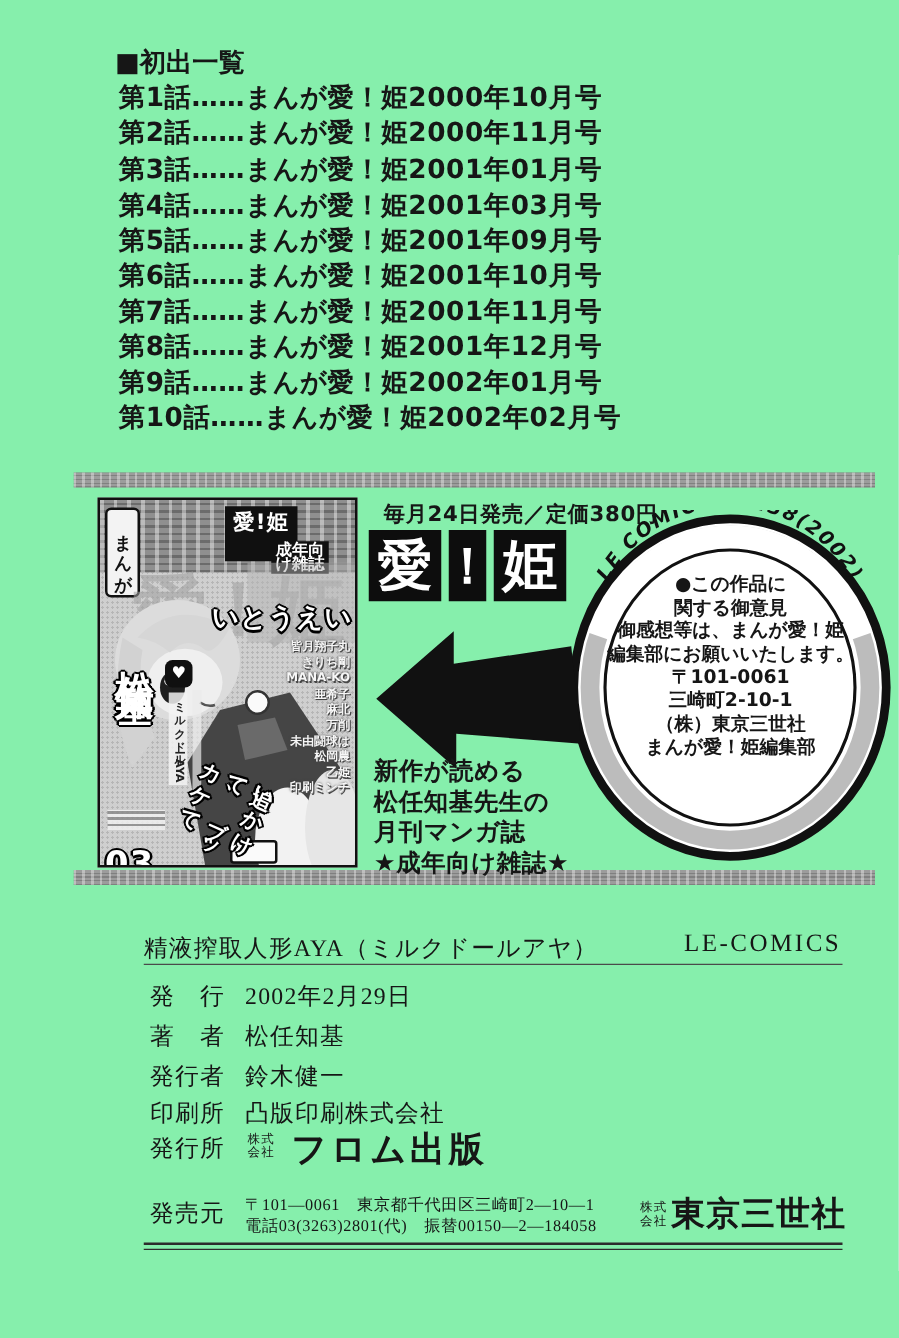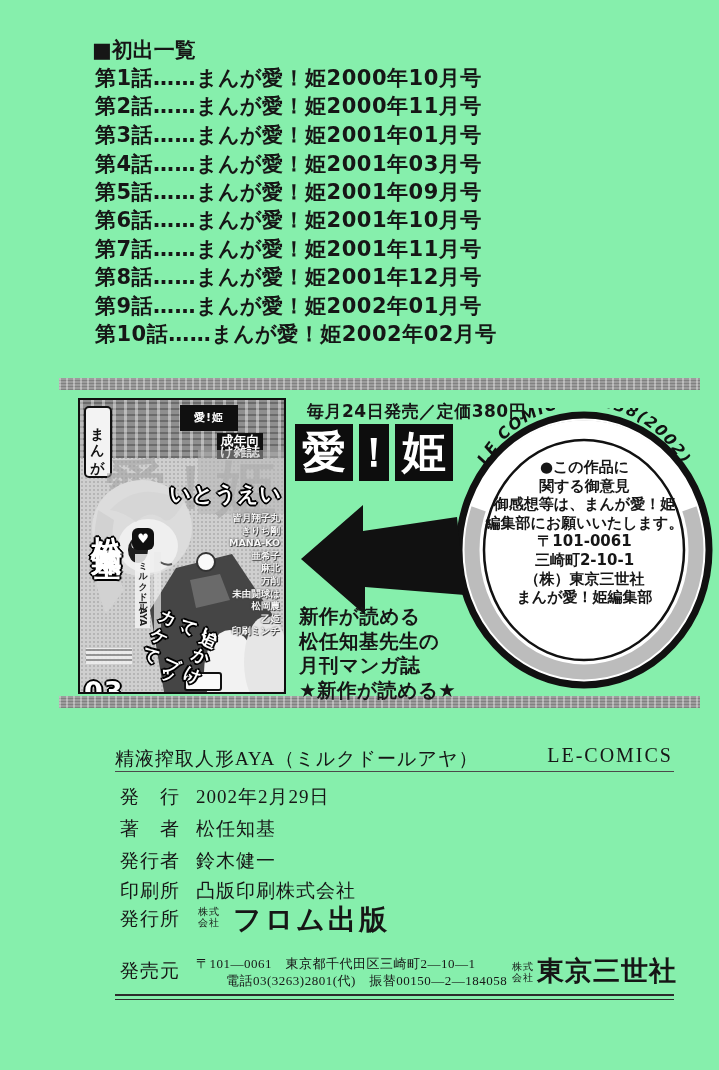--- a/index.html
+++ b/index.html
@@ -18,21 +18,21 @@
     repeating-linear-gradient(0deg,rgba(0,0,0,.18) 0 1px,transparent 1px 3px);}
 
   
   #cover{left:78px;top:398px;width:204px;height:292px;border:2px solid #101010;background-color:#cfcfcf;
     background-image:radial-gradient(#b5b5b5 1px,transparent 1px);background-size:4px 4px;overflow:hidden;}
   #cover-band{left:0;top:0;width:204px;height:58px;background-color:#8f8f8f;
     background-image:repeating-linear-gradient(90deg,rgba(255,255,255,.4) 0 3px,transparent 3px 11px),
     repeating-linear-gradient(0deg,rgba(0,0,0,.25) 0 2px,transparent 2px 6px);}
   #cover-mag-logo{left:4px;top:6px;width:24px;height:68px;background:#f3f3f3;border:2px solid #111;border-radius:5px;
     writing-mode:vertical-rl;font-size:14px;font-weight:bold;text-align:center;line-height:24px;color:#111;}
-  #cover-minilogo{left:100px;top:5px;width:58px;height:26px;background:#101010;color:#fff;font-size:11px;font-weight:bold;
+  #cover-minilogo{left:100px;top:5px;width:58px;height:44px;background:#101010;color:#fff;font-size:17px;font-weight:bold;
     text-align:center;line-height:26px;letter-spacing:1px;}
   #cover-badge{right:21px;top:33px;background:#101010;color:#fff;font-size:13px;font-weight:bold;padding:2px 3px;line-height:11px;width:40px;text-align:center;}
   #cover-faint-title{left:26px;top:48px;font-size:60px;font-weight:bold;color:#9f9f9f;opacity:.55;letter-spacing:-5px;}
   .outline-w{color:#fff;text-shadow:-2px 0 #000,2px 0 #000,0 -2px #000,0 2px #000,-1px -1px #000,1px 1px #000,1px -1px #000,-1px 1px #000;}
   #cover-artist{right:2px;top:80px;font-size:21px;font-weight:bold;letter-spacing:1px;z-index:6;}
   #cover-names{right:4px;top:112px;text-align:right;font-size:9.5px;line-height:12.6px;font-weight:bold;color:#f7f7f7;
     text-shadow:0 0 2px #3a3a3a,1px 1px 0 #4a4a4a;filter:blur(.3px);z-index:5;}
   #cover-author{left:6px;top:112px;writing-mode:vertical-rl;font-size:31px;font-weight:bold;letter-spacing:4px;z-index:7;}
   #cover-heart{left:52px;top:128px;width:22px;height:22px;background:#101010;border-radius:6px;color:#fff;font-size:13px;
     text-align:center;line-height:22px;z-index:7;}
@@ -62,21 +62,21 @@
   
   #colo-title{left:115px;top:746px;font-size:19px;letter-spacing:1px;}
   #colo-series{top:744px;right:46px;font-size:20px;letter-spacing:2px;}
   #colo-rule1{left:115px;top:771px;width:559px;height:1px;background:#4a4a4a;}
   .colo-label{left:120px;font-size:19px;letter-spacing:1px;white-space:pre;}
   .colo-value{left:196px;font-size:19px;letter-spacing:1px;}
   .stack{font-size:10px;line-height:11px;letter-spacing:1px;}
   #colo-pub-value{left:233px;top:901px;font-size:28px;font-weight:bold;letter-spacing:3px;}
   #colo-pub-stack{left:198px;top:906px;}
   #dist-addr1{left:196px;top:955px;font-size:13px;letter-spacing:.5px;}
-  #dist-addr2{left:196px;top:972px;font-size:13px;letter-spacing:.5px;margin-left:30px;}
+  #dist-addr2{left:196px;top:972px;font-size:13px;letter-spacing:.5px;}
   #dist-stack{left:512px;top:961px;}
   #dist-company{left:537px;top:953px;font-size:27px;font-weight:bold;letter-spacing:1px;}
   #colo-rule2a{left:115px;top:994px;width:559px;height:2px;background:#2c2c2c;}
   #colo-rule2b{left:115px;top:999px;width:559px;height:1px;background:#2c2c2c;}
   #colo-note{left:118px;top:1046px;font-size:17px;font-weight:bold;letter-spacing:1px;margin-top:28px;}
 </style>
 </head>
 <body>
 
 <div id="page">
@@ -150,21 +150,21 @@
   </div>
 
   <svg class="abs" id="ad-arrow" width="172" height="128" viewBox="0 0 172 128">
     <polygon points="2,62 64,8 64,34 158,20 166,98 66,90 66,118" fill="#111"></polygon>
   </svg>
 
   <div class="abs gothic" id="ad-promo">
     <div>新作が読める</div>
     <div>松任知基先生の</div>
     <div>月刊マンガ誌</div>
-    <div>★新作が読める★</div>
+    <div>★成年向け雑誌★</div>
   </div>
 
   <svg class="abs" id="ad-circle-svg" width="264" height="284" viewBox="0 0 264 284">
     <ellipse cx="132" cy="142" rx="125" ry="135" fill="#ffffff" stroke="#111" stroke-width="7"></ellipse>
     <ellipse cx="132" cy="142" rx="112" ry="122" fill="none" stroke="#bcbcbc" stroke-width="15"></ellipse>
     <path d="M 27 101 A 112 122 0 0 1 237 101" fill="none" stroke="#ffffff" stroke-width="18"></path>
     <ellipse cx="132" cy="142" rx="100" ry="110" fill="#ffffff" stroke="#111" stroke-width="2.5"></ellipse>
     <path id="arcpath" d="M 18 106 A 115 125 0 0 1 246 106" fill="none"></path>
     <text font-family="DejaVu Sans, sans-serif" font-size="15.5" font-weight="bold" font-style="italic" fill="#111" letter-spacing="1.5">
       <textPath href="#arcpath" startOffset="50%" text-anchor="middle">LE COMICS NO.38(2002)</textPath>

